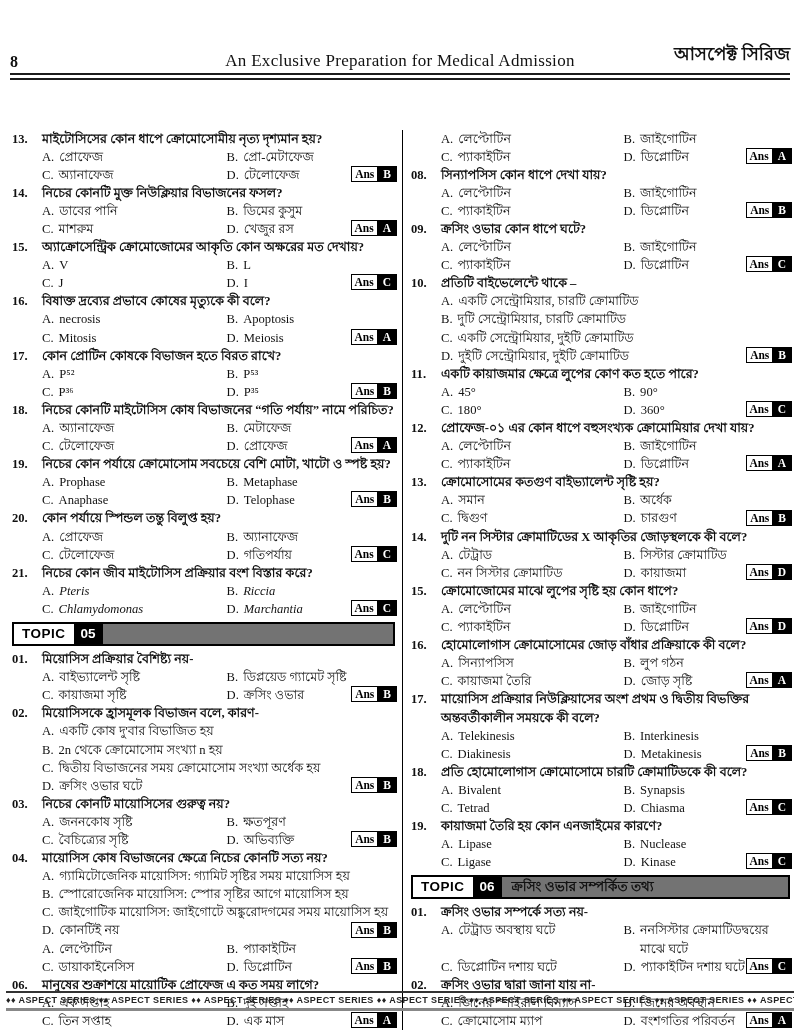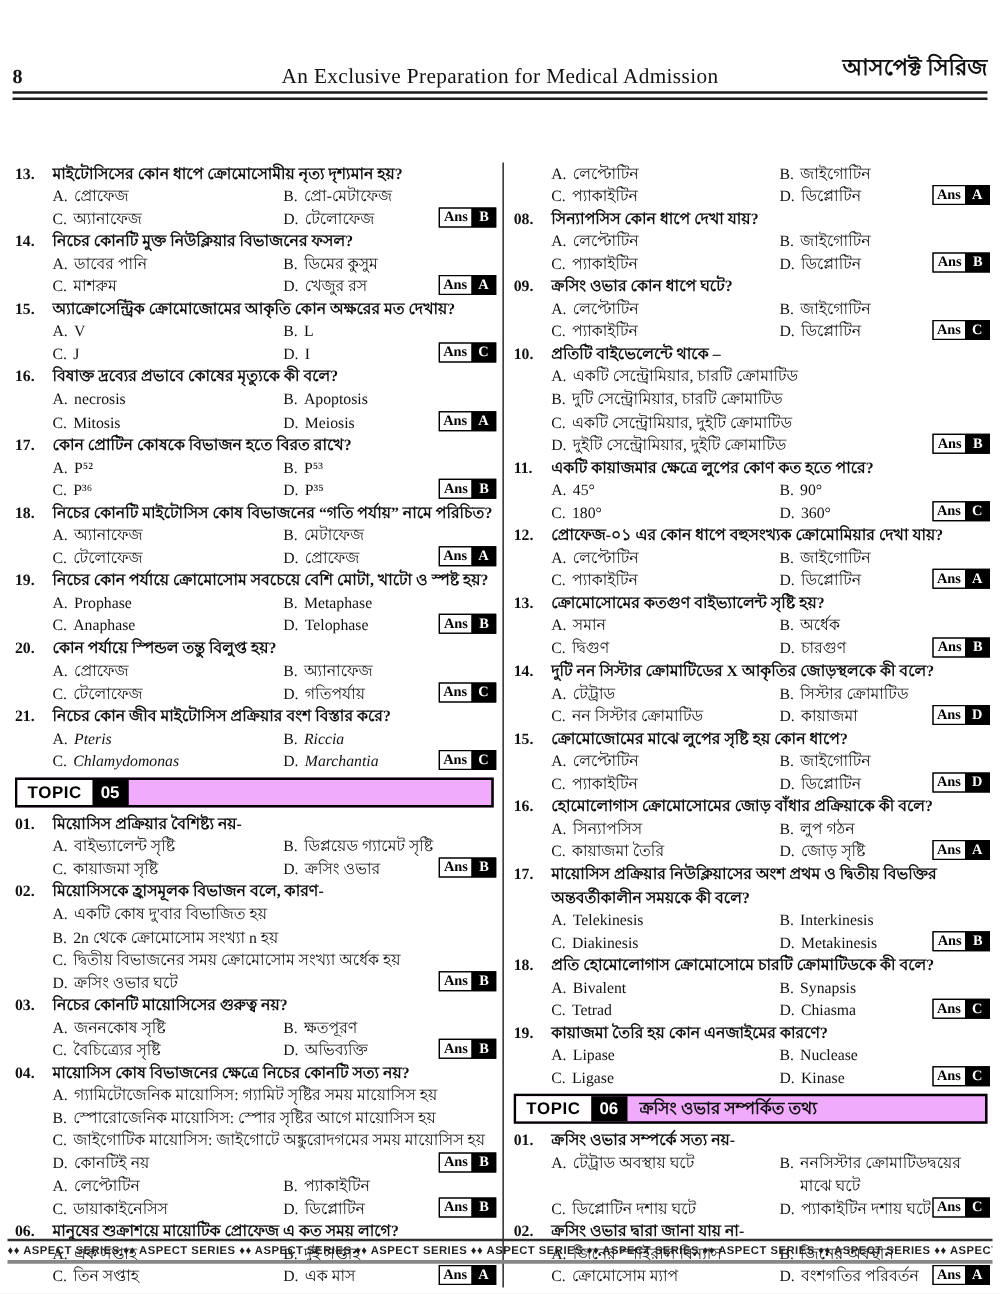--- a/index.html
+++ b/index.html
@@ -26,21 +26,21 @@
   .opts.pair{display:grid;grid-template-columns:52% 48%;}
   .opt{display:flex;}
   .opt-label{flex:none;margin-right:5px;}
   .q.italic .opt-text{font-style:italic;}
   
   .ans{position:absolute;right:0;bottom:2px;display:inline-flex;align-items:stretch;
        border:1.5px solid #000;background:#000;font-weight:bold;font-size:11.5px;line-height:14px;}
   .ans-word{background:#fff;color:#000;padding:0 3px;}
   .ans-letter{background:#000;color:#fff;padding:0 5px;margin-left:1px;}
   
-  .topic{display:flex;align-items:stretch;border:2px solid #000;background:#f0abfc;
+  .topic{display:flex;align-items:stretch;border:2px solid #000;background:#737373;
          margin:4px 2px 4px 0;font-weight:bold;font-size:13.5px;line-height:20px;}
   .topic-word{background:#fff;color:#000;padding:0 8px;font-family:"Liberation Sans","DejaVu Sans",sans-serif;letter-spacing:.5px;}
   .topic-num{background:#000;color:#fff;padding:0 7px;font-family:"Liberation Sans","DejaVu Sans",sans-serif;}
   .topic-title{flex:1;padding:0 10px;}
   
   .footer{position:absolute;left:6px;right:6px;bottom:24px;}
   .footer-text{border-top:2px solid #333;border-bottom:3px solid #888;
                font-family:"Liberation Sans","DejaVu Sans",sans-serif;font-size:9px;font-weight:bold;
                color:#222;letter-spacing:.4px;white-space:nowrap;overflow:hidden;padding:2px 0 3px;text-align:center;}
 </style>

